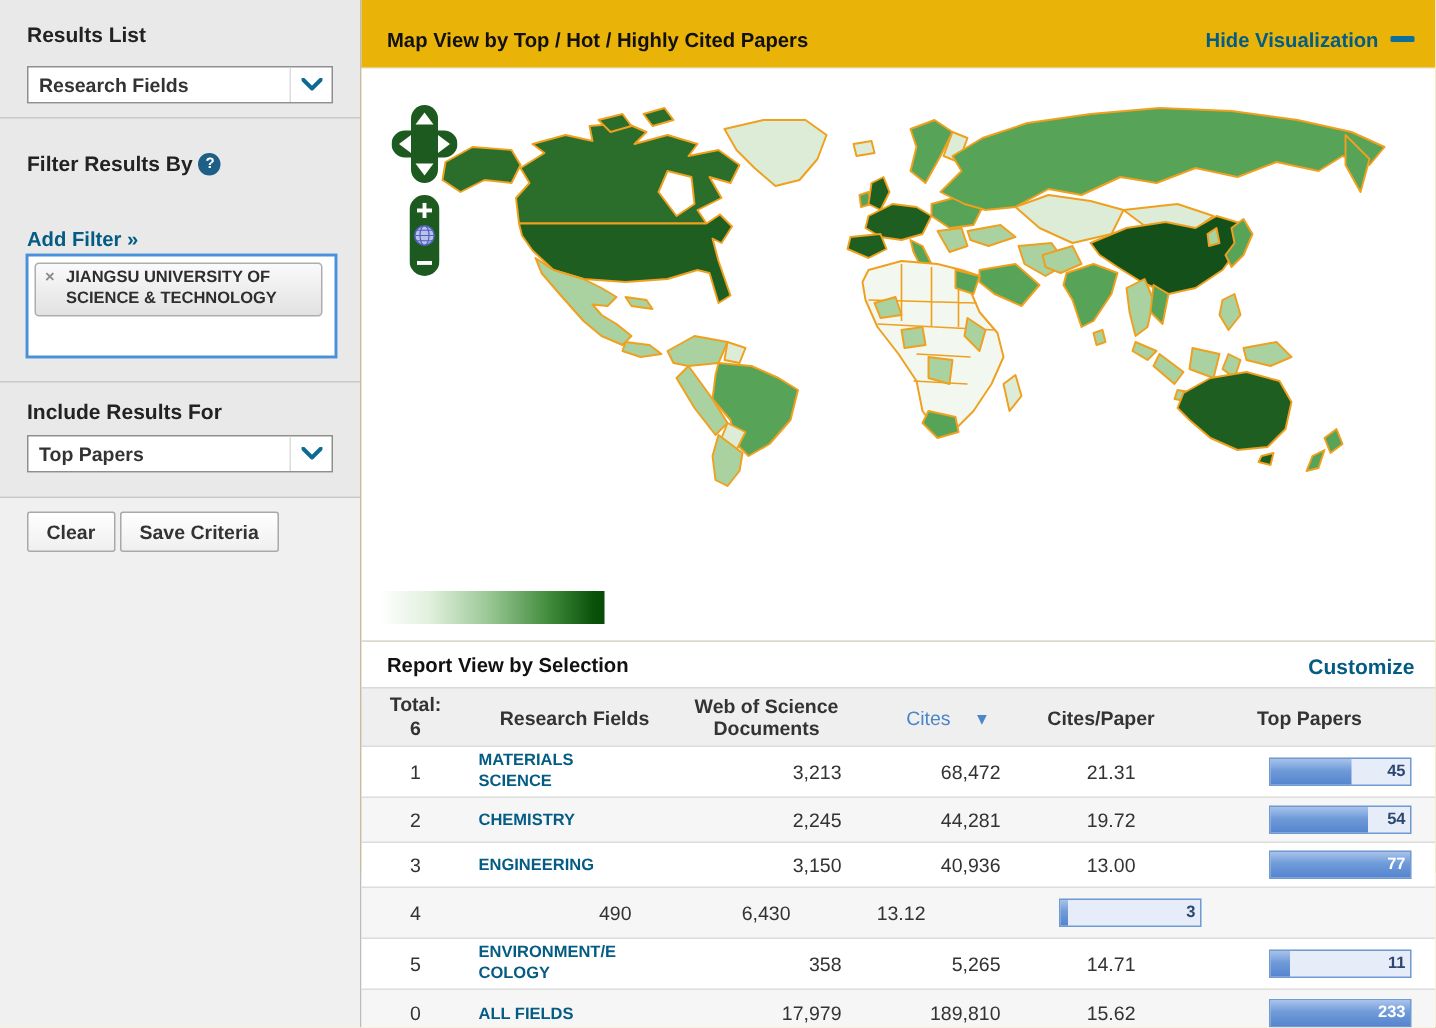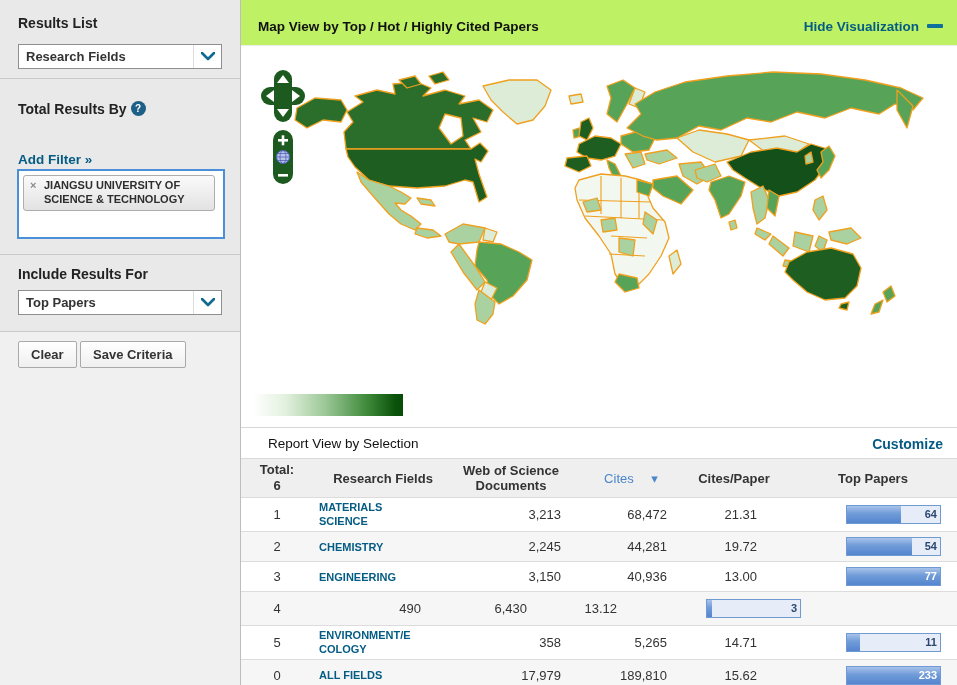--- a/index.html
+++ b/index.html
@@ -30,21 +30,21 @@
   .filter-tag { position:relative; margin:4px; width:192px; padding:3px 6px 3px 20px;
                 background:linear-gradient(#fafafa,#e2e2e2); border:1px solid #adadad;
                 border-radius:3px; font-size:11px; font-weight:bold; color:#2e2e2e;
                 line-height:1.25; cursor:pointer; }
   .tag-x { position:absolute; left:6px; top:3px; color:#8a8a8a; font-size:11px; font-weight:bold; }
   .btn { position:absolute; height:27px; background:linear-gradient(#ffffff,#efefef);
          border:1px solid #a9a9a9; border-radius:2px; font-size:13px; font-weight:bold;
          color:#333; padding:0 12px; font-family:"Liberation Sans",sans-serif; cursor:pointer; }
 
   
-  .main { position:absolute; left:241px; top:0; width:716px; height:582px; background:#bef264; }
+  .main { position:absolute; left:241px; top:0; width:716px; height:582px; background:#eab308; }
   .map-header { position:absolute; left:0; top:0; width:716px; height:46px;
                 border-bottom:1px solid #ececec; }
   .map-title { position:absolute; left:17px; top:19px; font-size:13.5px; font-weight:bold; color:#111; }
   .hide-link { position:absolute; right:14px; top:19px; font-size:13.5px; }
   .hide-dash { display:inline-block; width:16px; height:4px; background:#0d6f9c;
                vertical-align:3px; margin-left:8px; border-radius:1px; }
   .map-area { position:absolute; left:0; top:46px; width:716px; height:381px; background:#fff; }
   .world-svg { position:absolute; left:6px; top:6px; }
   .pan-ctl { position:absolute; left:20px; top:24px; cursor:pointer; }
   .zoom-ctl { position:absolute; left:32px; top:84px; cursor:pointer; }
@@ -54,21 +54,21 @@
   
   .f-darkest{fill:var(--c-darkest);} .f-dark{fill:var(--c-dark);} .f-dark2{fill:var(--c-dark2);}
   .f-med{fill:var(--c-medium);} .f-light{fill:var(--c-light);}
   .f-pale{fill:var(--c-pale);} .f-palest{fill:var(--c-palest);} .f-white{fill:#ffffff;}
   .world-svg path { stroke:var(--c-orange); stroke-width:1.3; stroke-linejoin:round; }
   .world-svg path.inner-border { fill:none; stroke-width:1.1; }
 
   
   .report-bar { position:absolute; left:0; top:427px; width:716px; height:31px;
                 border-top:1px solid #d7d7d7; background:#fff; }
-  .report-title { position:absolute; left:27px; top:8px; font-size:13.5px; font-weight:normal; color:#111; }
+  .report-title { position:absolute; left:17px; top:8px; font-size:13.5px; font-weight:bold; color:#111; }
   .customize { position:absolute; right:14px; top:8px; font-size:14px; }
   .tbl { position:absolute; left:0; top:458px; width:716px; }
   .tr { display:flex; align-items:center; border-bottom:1px solid #dcdcdc; background:#fff; }
   .tr.head { height:40px; background:#efefef; border-top:1px solid #d9d9d9;
              font-size:12.5px; font-weight:bold; color:#2b2b2b; }
   .tr.alt { background:#f6f6f6; }
   .td { font-size:13px; color:#333; }
   .c-rank { width:72px; text-align:center; }
   .c-field { width:140px; padding-left:6px; }
   .c-field .fld { display:inline-block; max-width:94px; font-size:11px; font-weight:bold;
@@ -103,21 +103,21 @@
       <span class="dd-arrow">
         <svg width="14" height="9" viewBox="0 0 14 9">
             <polyline points="1,1 7,7 13,1" fill="none" stroke="#0f6a93" stroke-width="2.6" stroke-linecap="round" stroke-linejoin="round"></polyline>
           </svg>
       </span>
     </div>
 
     <div class="sb-divider" style="top:78px;"></div>
 
     <div class="sb-title" style="top:101px;">
-      <span>Total Results By</span><span class="help-circle">?</span>
+      <span>Filter Results By</span><span class="help-circle">?</span>
     </div>
     <a class="link add-filter">Add Filter »</a>
 
     <div class="filter-box">
       <div class="filter-tag">
         <span class="tag-x">×</span>
         <span>JIANGSU UNIVERSITY OF SCIENCE &amp; TECHNOLOGY</span>
       </div>
     </div>
 
@@ -280,21 +280,21 @@
 
       <div class="tr" style="height:34px;">
         <div class="td c-rank">1</div>
         <div class="td c-field"><a class="fld">MATERIALS SCIENCE</a></div>
         <div class="td c-docs">3,213</div>
         <div class="td c-cites">68,472</div>
         <div class="td c-cpp">21.31</div>
         <div class="td c-top">
             <div class="bar">
           <div class="fill" style="width: 58%;"></div>
-          <span class="val">64</span>
+          <span class="val">45</span>
         </div>
           </div>
       </div>
 
       <div class="tr alt" style="height:30px;">
         <div class="td c-rank">2</div>
         <div class="td c-field"><a class="fld">CHEMISTRY</a></div>
         <div class="td c-docs">2,245</div>
         <div class="td c-cites">44,281</div>
         <div class="td c-cpp">19.72</div>

